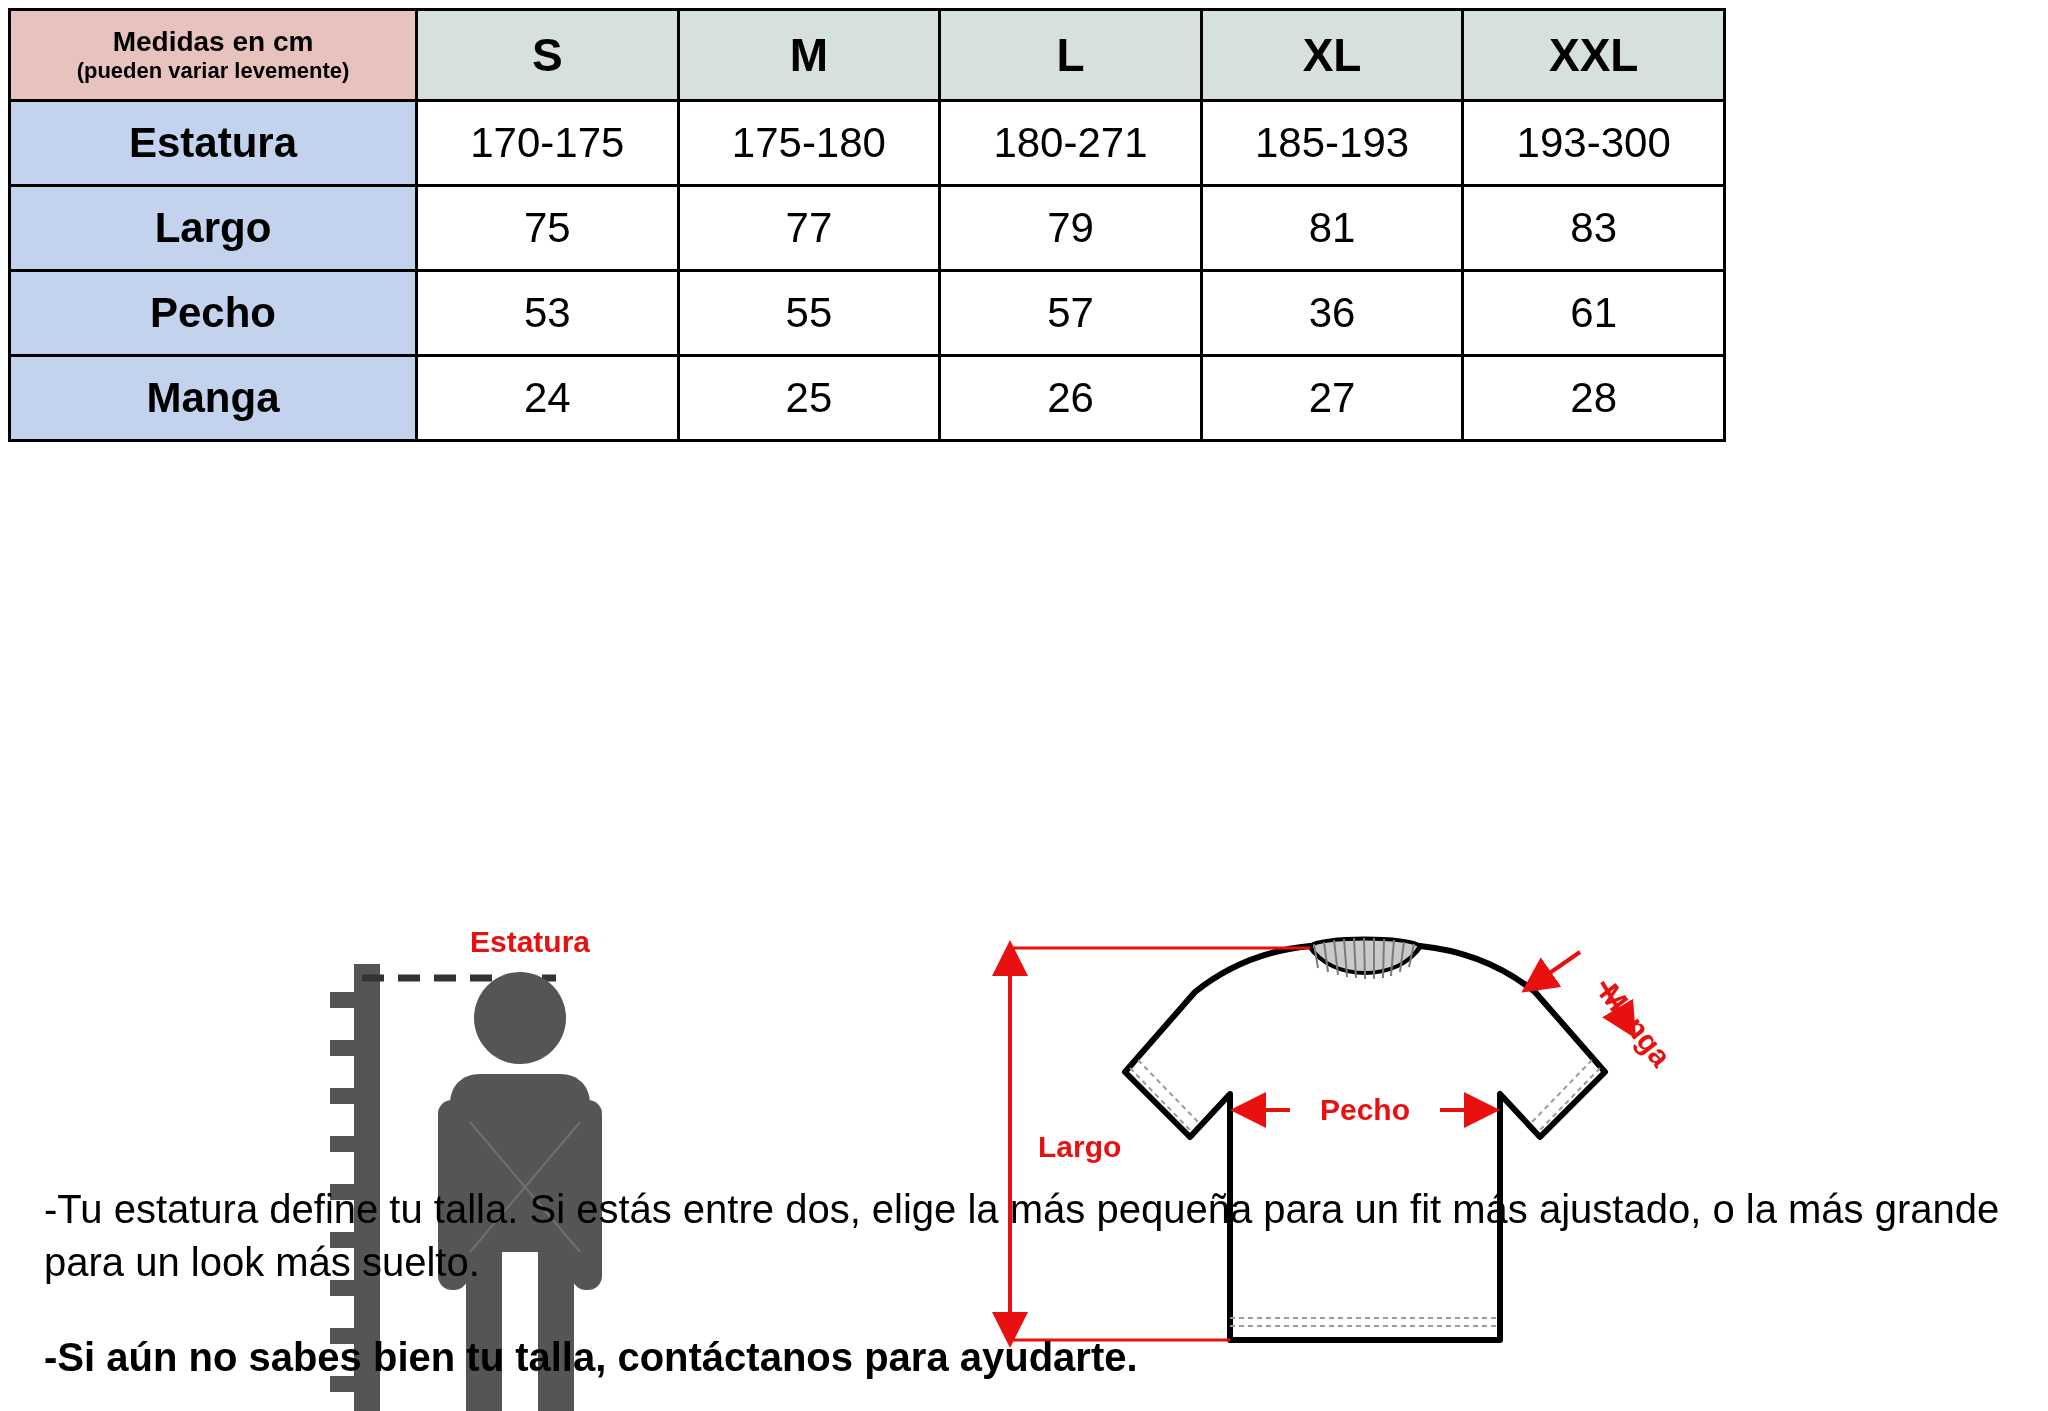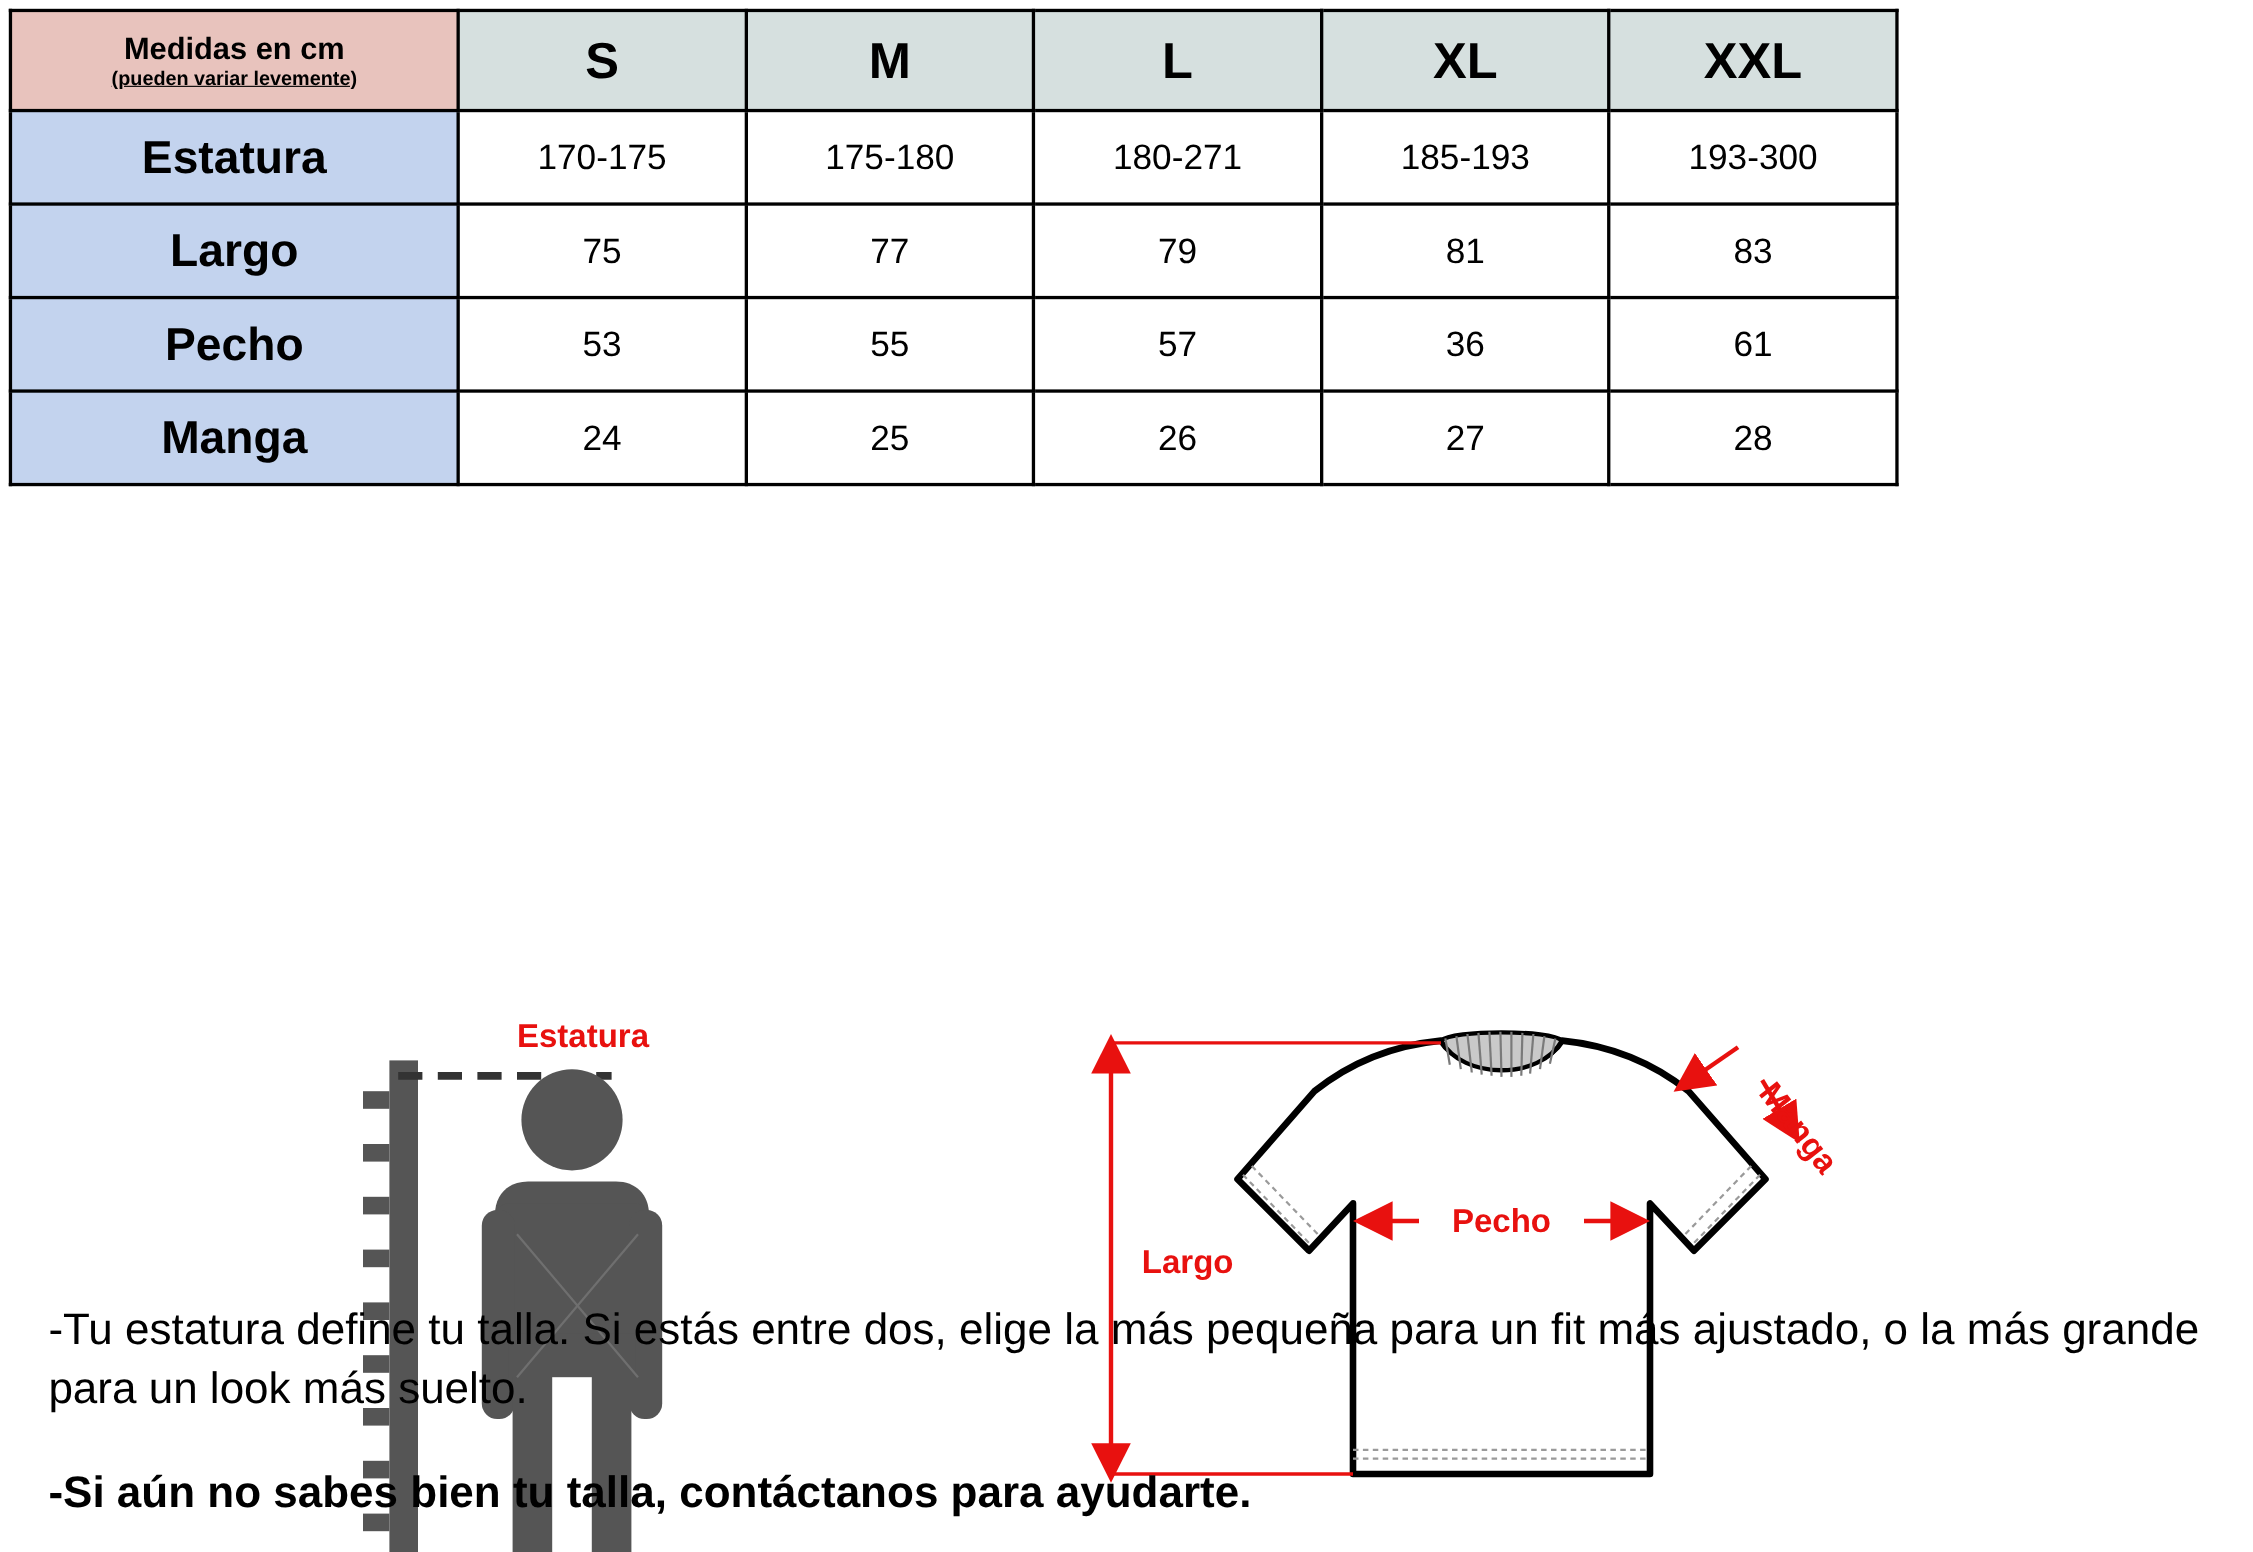--- a/index.html
+++ b/index.html
@@ -38,39 +38,38 @@
     width: 404px;
     height: 88px;
     line-height: 1.15;
   }
   .hdr-corner .l1 {
     font-size: 28px;
     font-weight: bold;
     display: block;
   }
   .hdr-corner .l2 {
-    font-size: 18px;
+    font-size: 22px;
     display: block;
-    text-decoration: underline;
   }
   .hdr-size {
     background: #d6e0df;
     font-size: 46px;
     font-weight: bold;
     height: 88px;
   }
   .row-label {
     background: #c3d3ee;
     font-size: 42px;
     font-weight: bold;
     height: 82px;
   }
   .cell-val {
     background: #ffffff;
-    font-size: 32px;
+    font-size: 42px;
     height: 82px;
   }
 
   
   .diagrams {
     position: relative;
     width: 2048px;
     height: 660px;
   }
   .fig-person {

